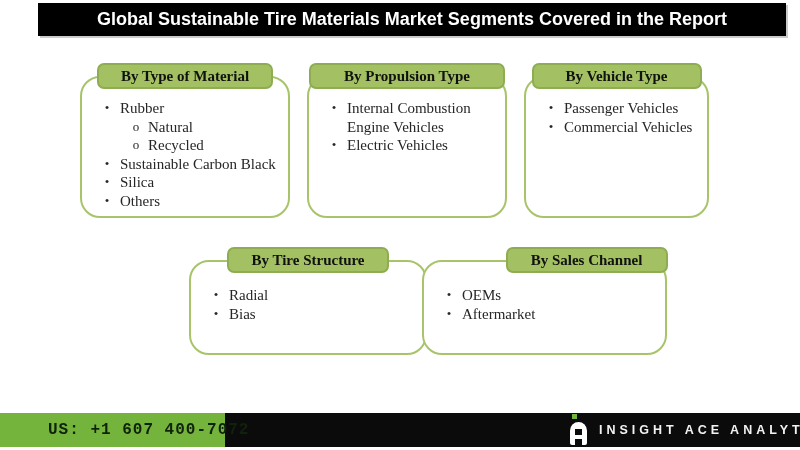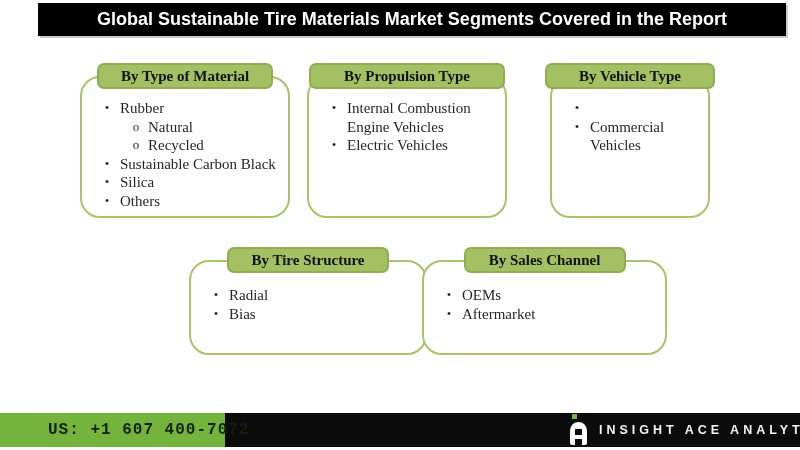--- a/index.html
+++ b/index.html
@@ -35,41 +35,41 @@
   
   .card {
     position: absolute;
     background: #ffffff;
     border: 2px solid var(--card-border);
     border-radius: 20px;
     box-sizing: border-box;
   }
   .card-1 { left: 80px;  top: 76px;  width: 210px; height: 142px; }
   .card-2 { left: 307px; top: 76px;  width: 200px; height: 142px; }
-  .card-3 { left: 524px; top: 76px;  width: 160px; height: 142px; margin-left: 26px; }
+  .card-3 { left: 524px; top: 76px;  width: 185px; height: 142px; }
   .card-4 { left: 170px; top: 260px; width: 238px; height: 95px; margin-left: 19px; }
   .card-5 { left: 422px; top: 260px; width: 245px; height: 95px; }
 
   .tab {
     position: absolute; top: -15px; left: 50%;
     transform: translateX(-50%);
     height: 26px;
     background: var(--tab-fill);
     border: 2px solid var(--tab-border);
     border-radius: 7px;
     display: flex; align-items: center; justify-content: center;
     box-sizing: border-box;
     font-weight: bold; font-size: 15px; color: #111111;
     white-space: nowrap;
   }
   .card-1 .tab { width: 176px; }
   .card-2 .tab { width: 196px; }
   .card-3 .tab { width: 170px; }
   .card-4 .tab { width: 162px; }
-  .card-5 .tab { width: 162px; }
+  .card-5 .tab { width: 162px; margin-left: 42px; }
 
   .items { padding: 21px 8px 0 0; }
   .card-4 .items, .card-5 .items { padding-top: 24px; }
   .li {
     display: flex;
     font-size: 15px; line-height: 18.5px;
     color: var(--body-text);
   }
   .li .marker { flex: 0 0 auto; text-align: center; }
   .li .txt { flex: 1 1 auto; }
@@ -189,20 +189,21 @@
     </div>
 </div>
 
 <div class="card card-3">
   <div class="tab">
     <span>By Vehicle Type</span>
   </div>
   <div class="items">
       <div class="li lvl1">
         <span class="marker">•</span>
+        <span class="txt">Passenger Vehicles</span>
       </div>
       <div class="li lvl1">
         <span class="marker">•</span>
         <span class="txt">Commercial Vehicles</span>
       </div>
     </div>
 </div>
 
 <div class="card card-4">
   <div class="tab">

